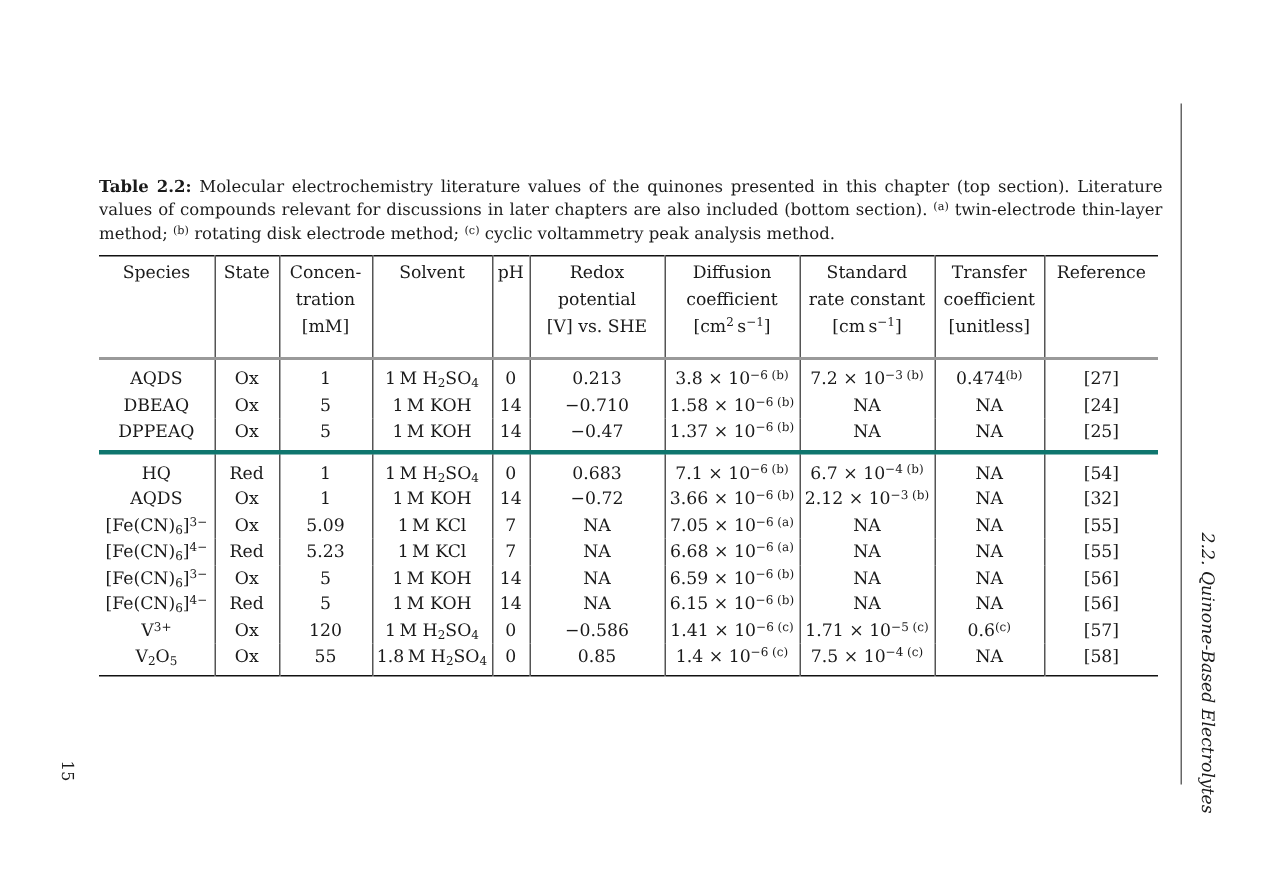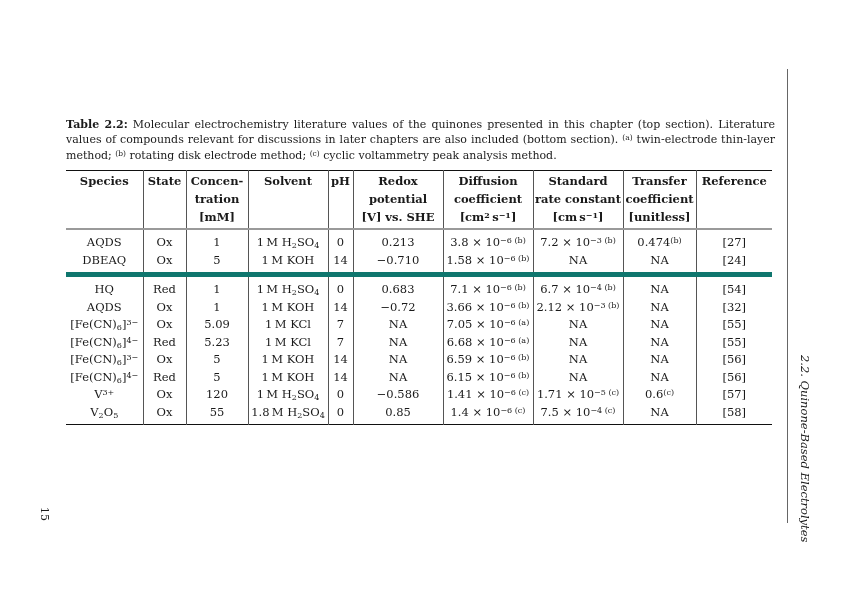--- a/index.html
+++ b/index.html
@@ -52,30 +52,30 @@
     padding: 0;
     text-align: center;
     font-weight: normal;
     overflow: hidden;
   }
   table.lit-table th + th, table.lit-table td + td { border-left: 1px solid #555; }
 
   thead.tbl-head { border-bottom: 2px solid #9a9a9a; }
   thead.tbl-head th {
     vertical-align: top;
-    font-weight: bold;
+    font-weight: normal;
     line-height: 18px;
     padding-top: 1px;
-    padding-bottom: 2px;
+    padding-bottom: 12px;
     height: 54px;
   }
   tbody td { height: 17.5px; line-height: 17.5px; white-space: nowrap; }
   tbody tr:first-child td { padding-top: 4px; }
   tbody tr:last-child td { padding-bottom: 3px; }
-  tbody.section-bottom { border-top: 5px solid #0f766e; }
+  tbody.section-bottom { border-top: 3px solid #0f766e; }
 
   table.lit-table sup { font-size: 8px; vertical-align: 3.5px; line-height: 0; }
   table.lit-table sub { font-size: 8px; vertical-align: -2px; line-height: 0; }
   thead.tbl-head sup { font-size: 8px; vertical-align: 3.5px; }
 
   
   .side-rule {
     position: absolute;
     left: 787px;
     top: 69px;
@@ -157,20 +157,32 @@
           <td>Ox</td>
           <td>5</td>
           <td>1 M KOH</td>
           <td>14</td>
           <td>−0.710</td>
           <td>1.58 × 10<sup>−6 (b)</sup></td>
           <td>NA</td>
           <td>NA</td>
           <td>[24]</td>
         </tr>
+        <tr>
+          <td>DPPEAQ</td>
+          <td>Ox</td>
+          <td>5</td>
+          <td>1 M KOH</td>
+          <td>14</td>
+          <td>−0.47</td>
+          <td>1.37 × 10<sup>−6 (b)</sup></td>
+          <td>NA</td>
+          <td>NA</td>
+          <td>[25]</td>
+        </tr>
       </tbody>
     <tbody class="section-bottom">
         <tr>
           <td>HQ</td>
           <td>Red</td>
           <td>1</td>
           <td>1 M H<sub>2</sub>SO<sub>4</sub></td>
           <td>0</td>
           <td>0.683</td>
           <td>7.1 × 10<sup>−6 (b)</sup></td>

